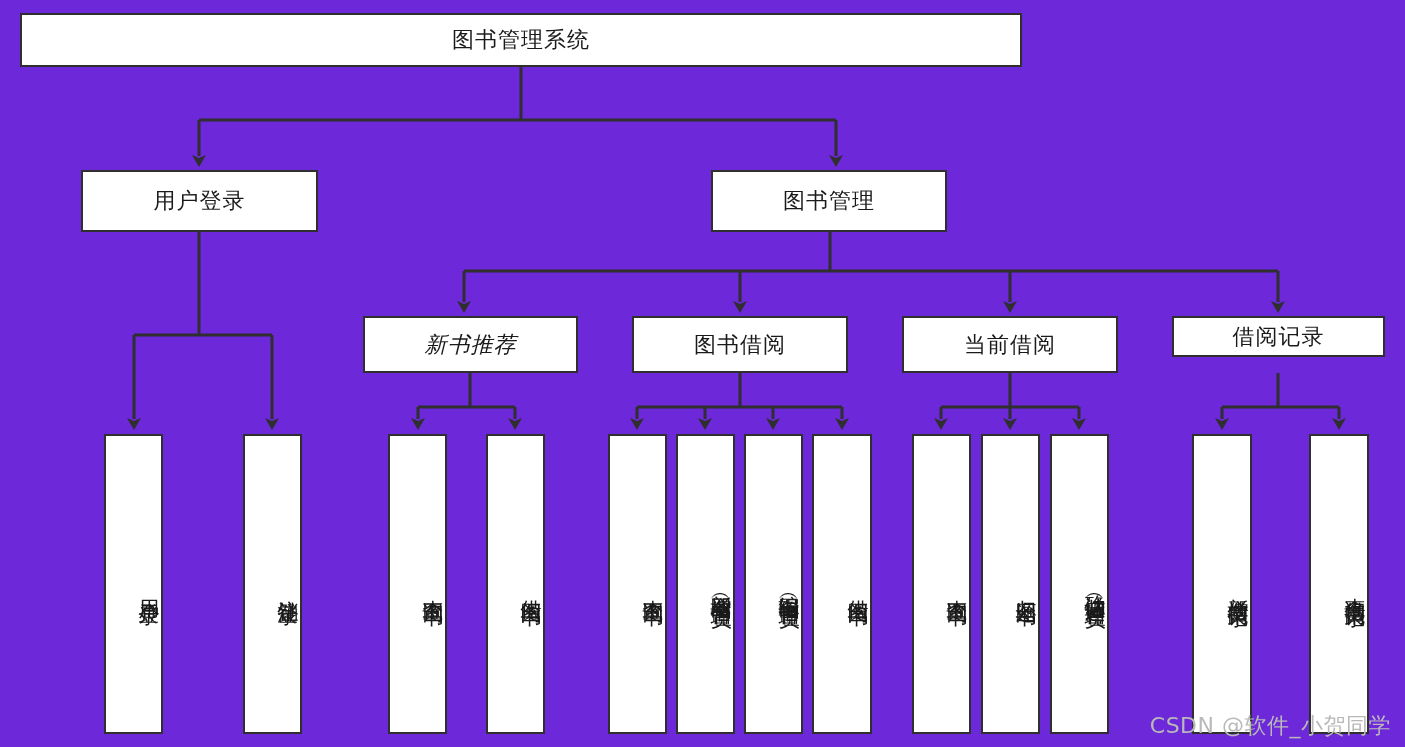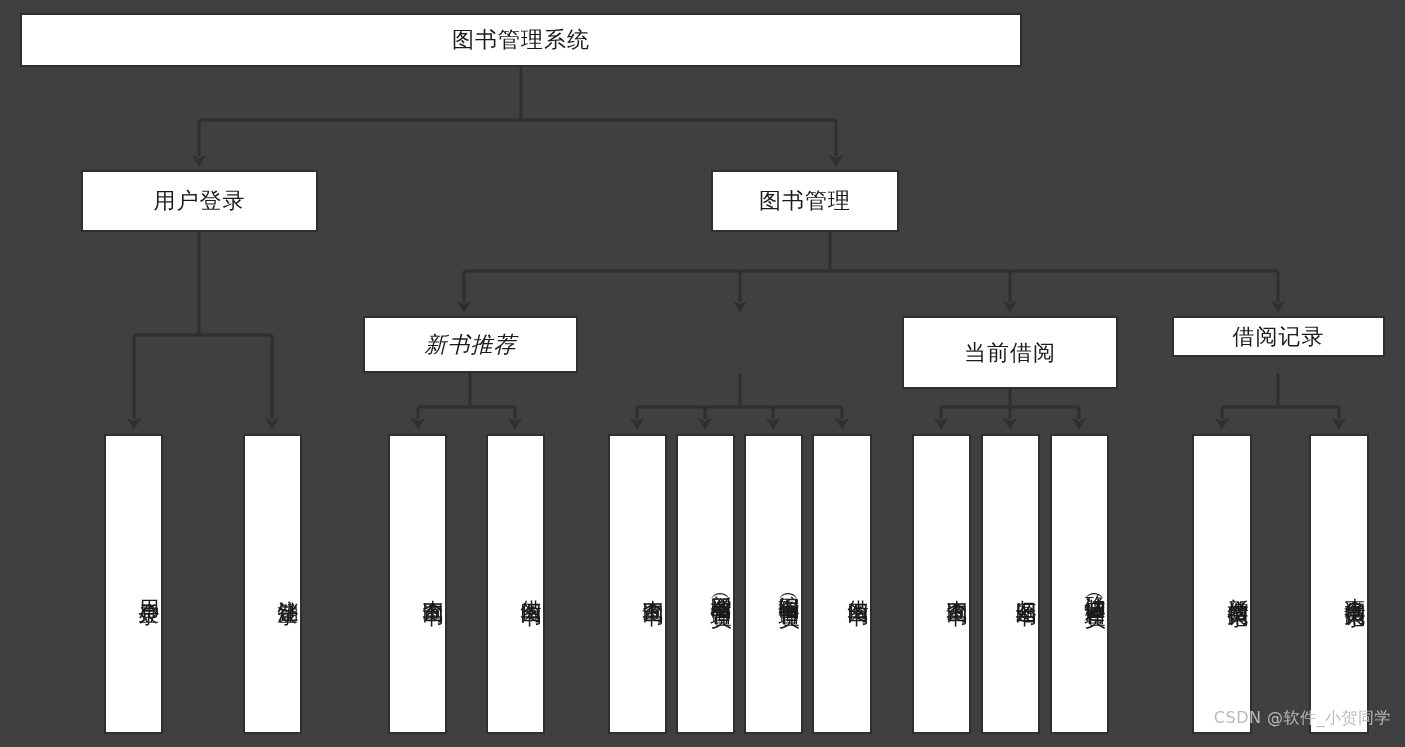--- a/index.html
+++ b/index.html
@@ -7,21 +7,21 @@
     padding: 0;
     background: #ffffff;
   }
   body {
     font-family: "DejaVu Sans", "Liberation Sans", sans-serif;
   }
   #canvas {
     position: relative;
     width: 1405px;
     height: 747px;
-    background: #404040;
+    background: #6d28d9;
     overflow: hidden;
   }
   .node {
     position: absolute;
     box-sizing: border-box;
     background: #ffffff;
     border: 2px solid #2f2f2f;
     display: flex;
     align-items: center;
     justify-content: center;
@@ -50,22 +50,22 @@
     position: absolute;
     left: 0;
     top: 0;
     width: 1405px;
     height: 747px;
     pointer-events: none;
   }
   #watermark {
     position: absolute;
     right: 14px;
-    bottom: 18px;
-    font-size: 16px;
+    bottom: 6px;
+    font-size: 22px;
     color: #b9b9b9;
     letter-spacing: 0.5px;
     white-space: nowrap;
   }
 </style>
 </head>
 <body>
 
 <div id="canvas">
 
@@ -119,28 +119,31 @@
     </g>
   </svg>
 
   <div class="node h" style="left:20px; top:13px; width:1002px; height:54px;">
     <span>图书管理系统</span>
   </div>
 
   <div class="node h" style="left:81px; top:170px; width:237px; height:62px;">
     <span>用户登录</span>
   </div>
-  <div class="node h" style="left:711px; top:170px; width:188px; height:62px;font-family:Liberation Mono, monospace;">
+  <div class="node h" style="left:711px; top:170px; width:236px; height:62px;font-family:Liberation Mono, monospace;">
     <span>图书管理</span>
   </div>
 
   <div class="node h" style="left:363px; top:316px; width:215px; height:57px;font-style:italic;">
     <span>新书推荐</span>
   </div>
-  <div class="node h" style="left:902px; top:316px; width:216px; height:73px;">
+  <div class="node h" style="left:632px; top:316px; width:216px; height:57px;">
+    <span>图书借阅</span>
+  </div>
+  <div class="node h" style="left:902px; top:316px; width:216px; height:57px;">
     <span>当前借阅</span>
   </div>
   <div class="node h" style="left:1172px; top:316px; width:213px; height:41px;">
     <span>借阅记录</span>
   </div>
 
   <div class="node v" style="left:104px; top:434px; width:59px; height:300px;">
     <span class="vtext">用户登录</span>
   </div>
   <div class="node v" style="left:243px; top:434px; width:59px; height:300px;">

